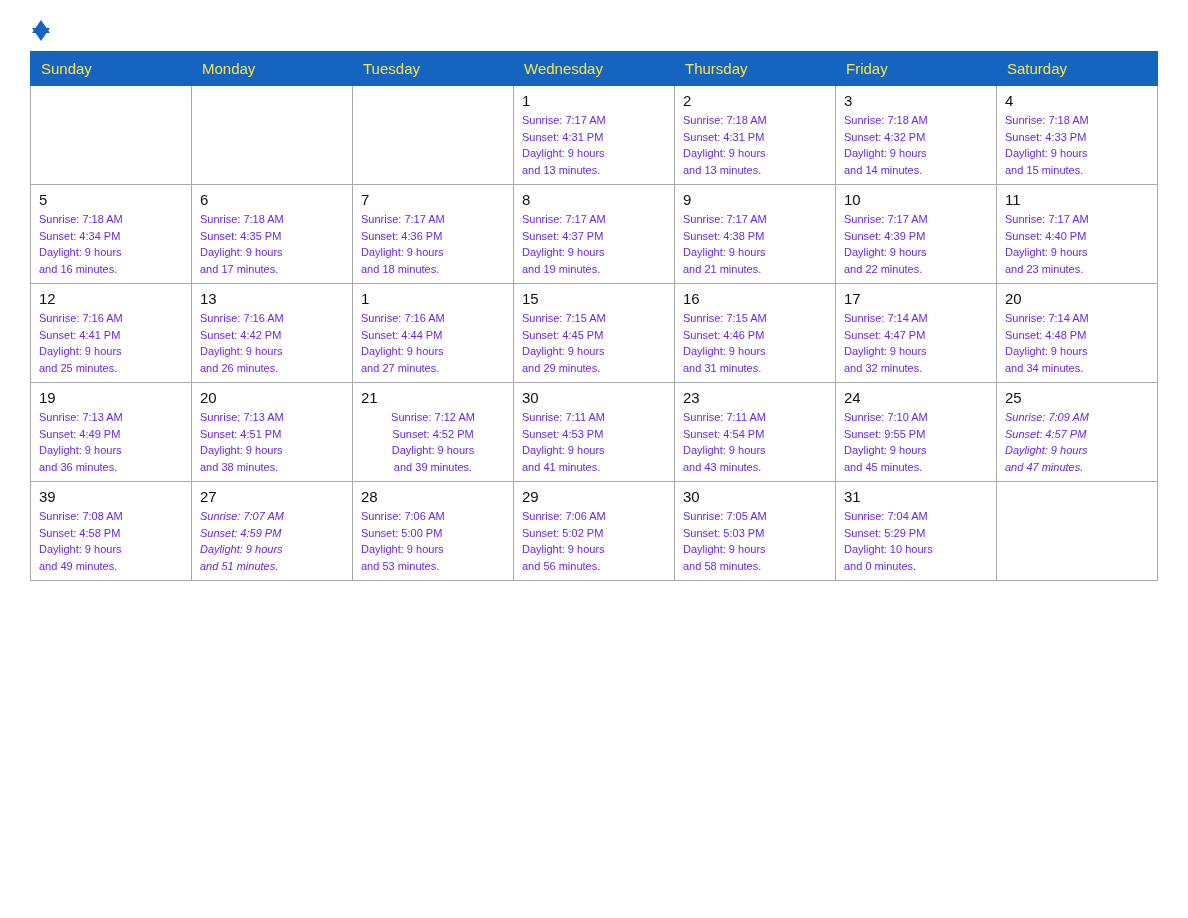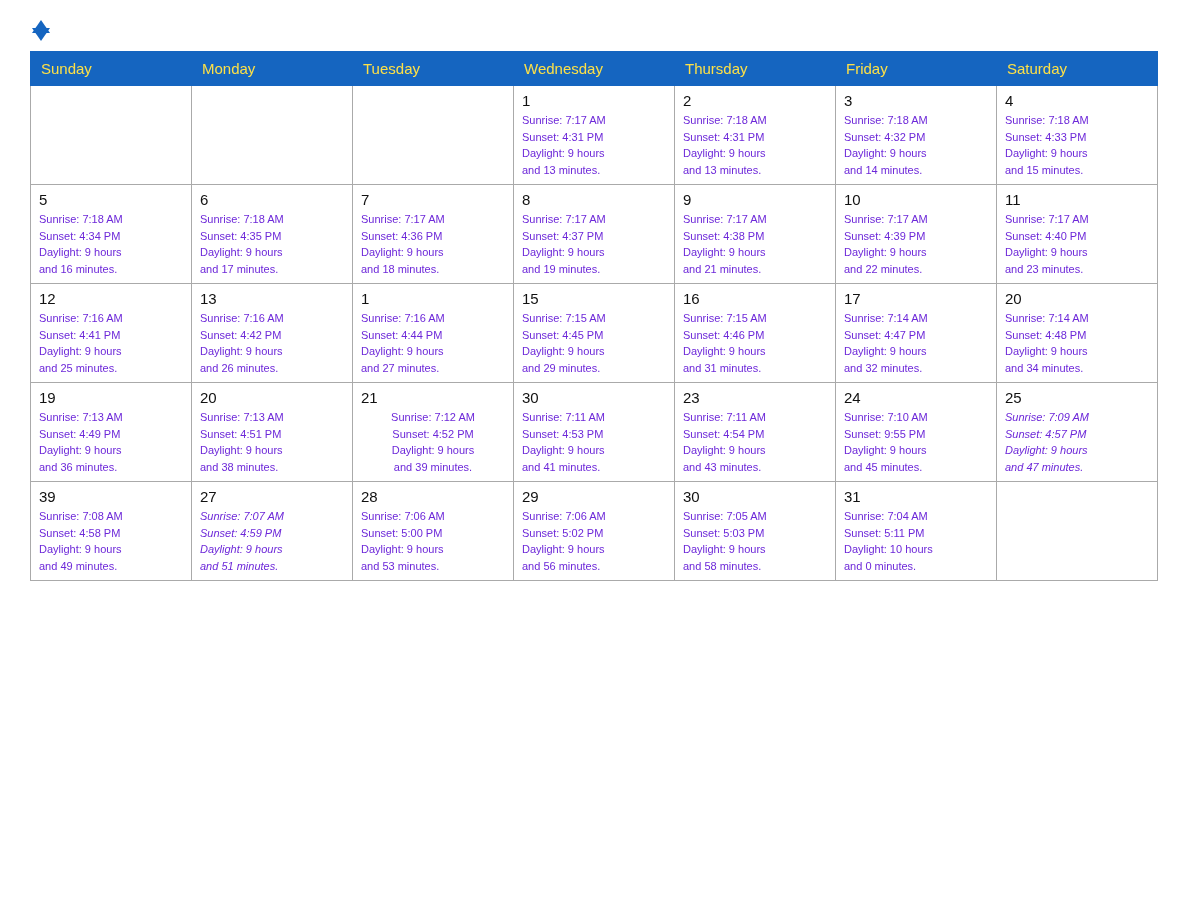--- a/index.html
+++ b/index.html
@@ -340,20 +340,20 @@
         <td>
           <span class="day-number">30</span>
           <div class="day-info" style="white-space: pre-line;">Sunrise: 7:05 AM
 Sunset: 5:03 PM
 Daylight: 9 hours
 and 58 minutes.</div>
         </td>
         <td>
           <span class="day-number">31</span>
           <div class="day-info" style="white-space: pre-line;">Sunrise: 7:04 AM
-Sunset: 5:11 PM
+Sunset: 5:29 PM
 Daylight: 10 hours
 and 0 minutes.</div>
         </td>
         <td class="empty-cell"></td>
       </tr>
     </tbody>
 </table>
 
 </body></html>

